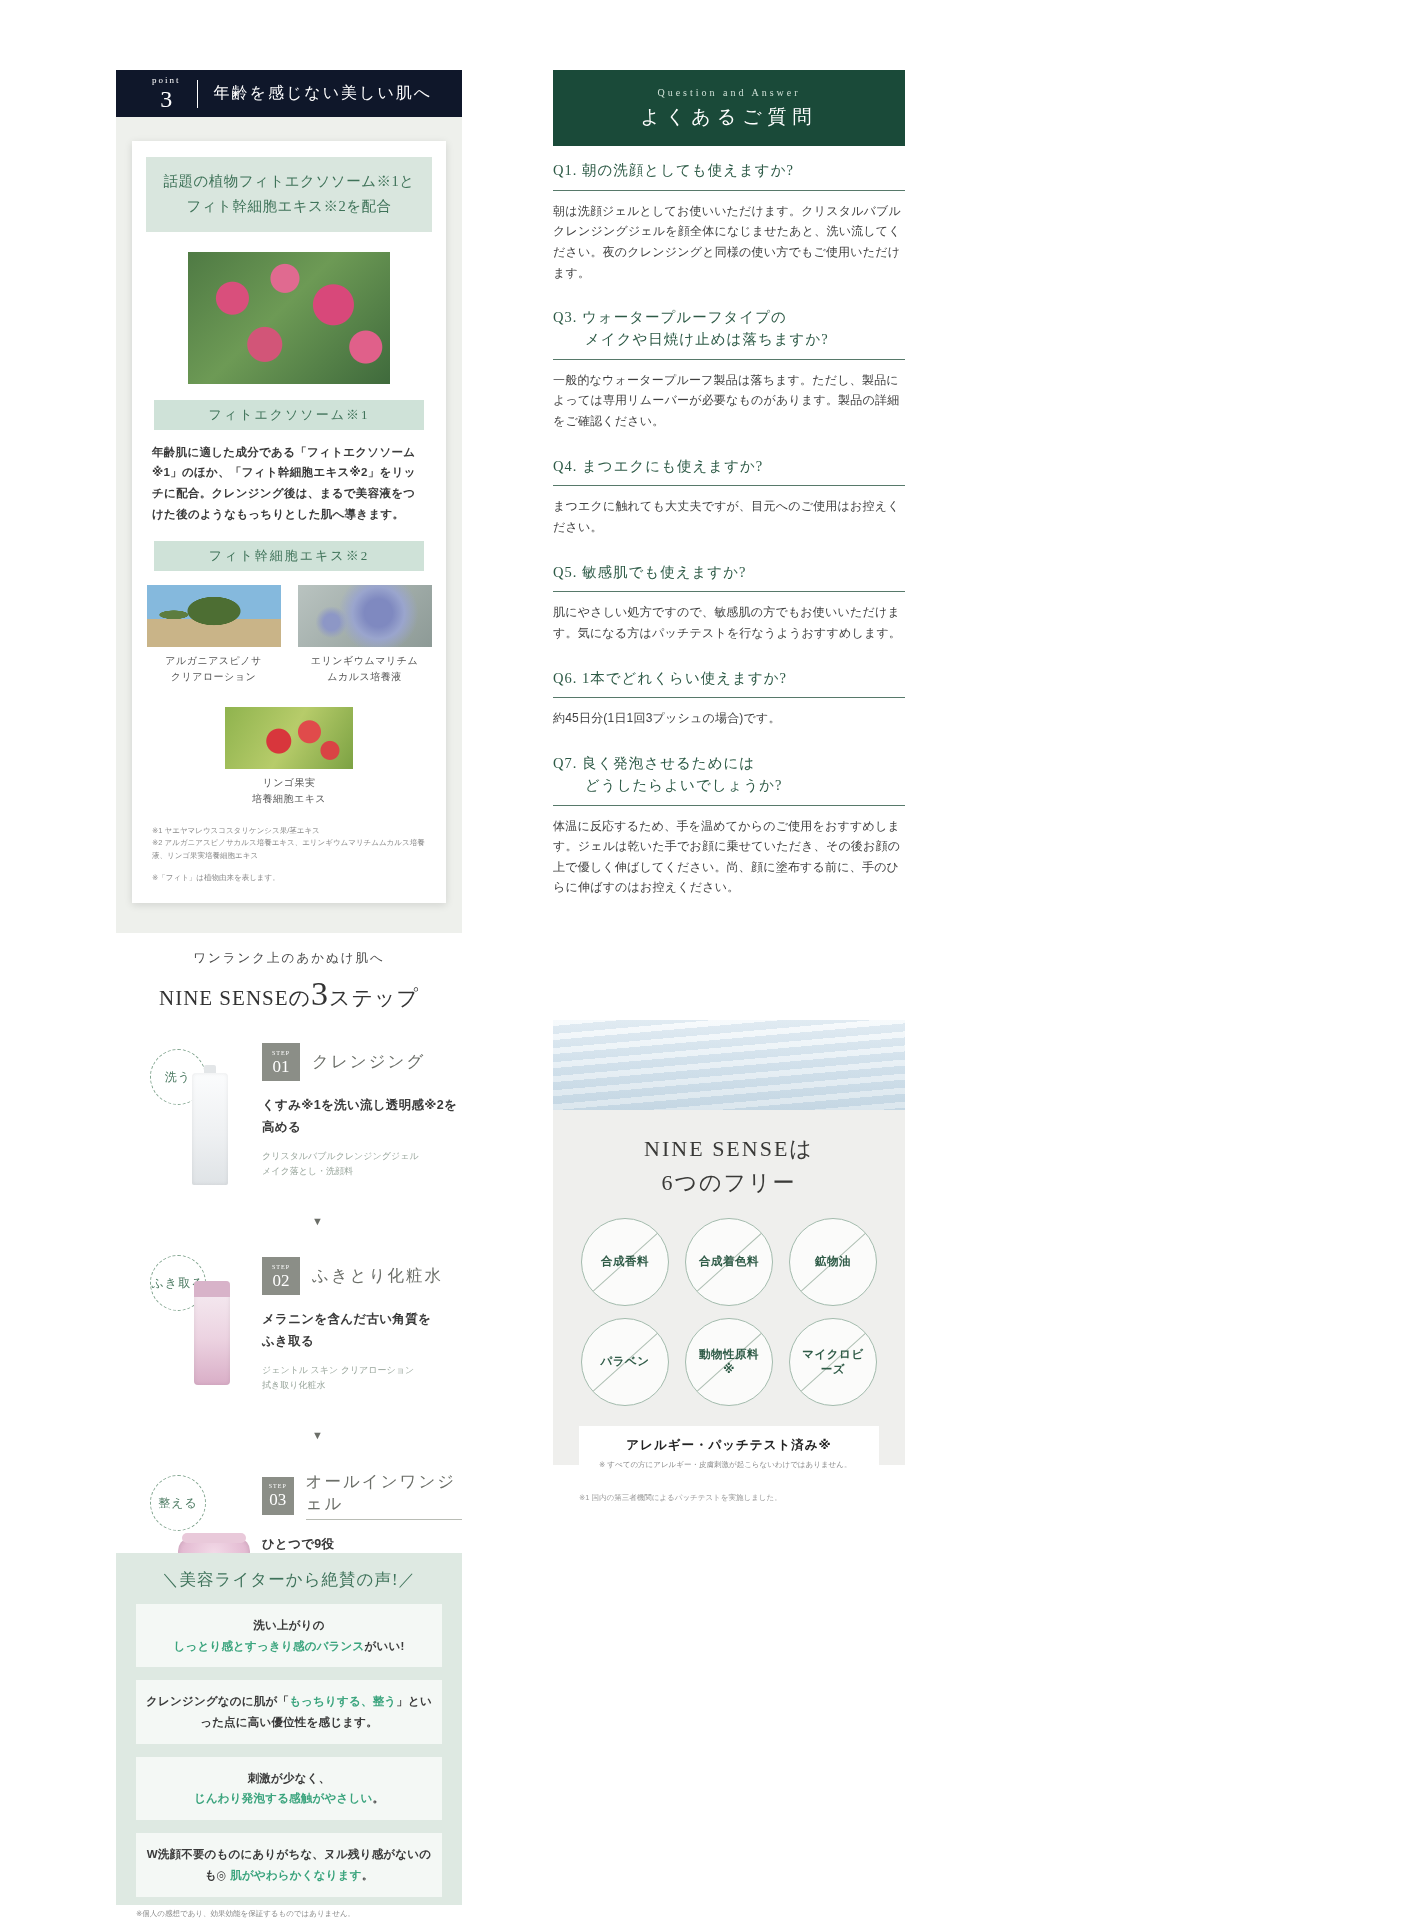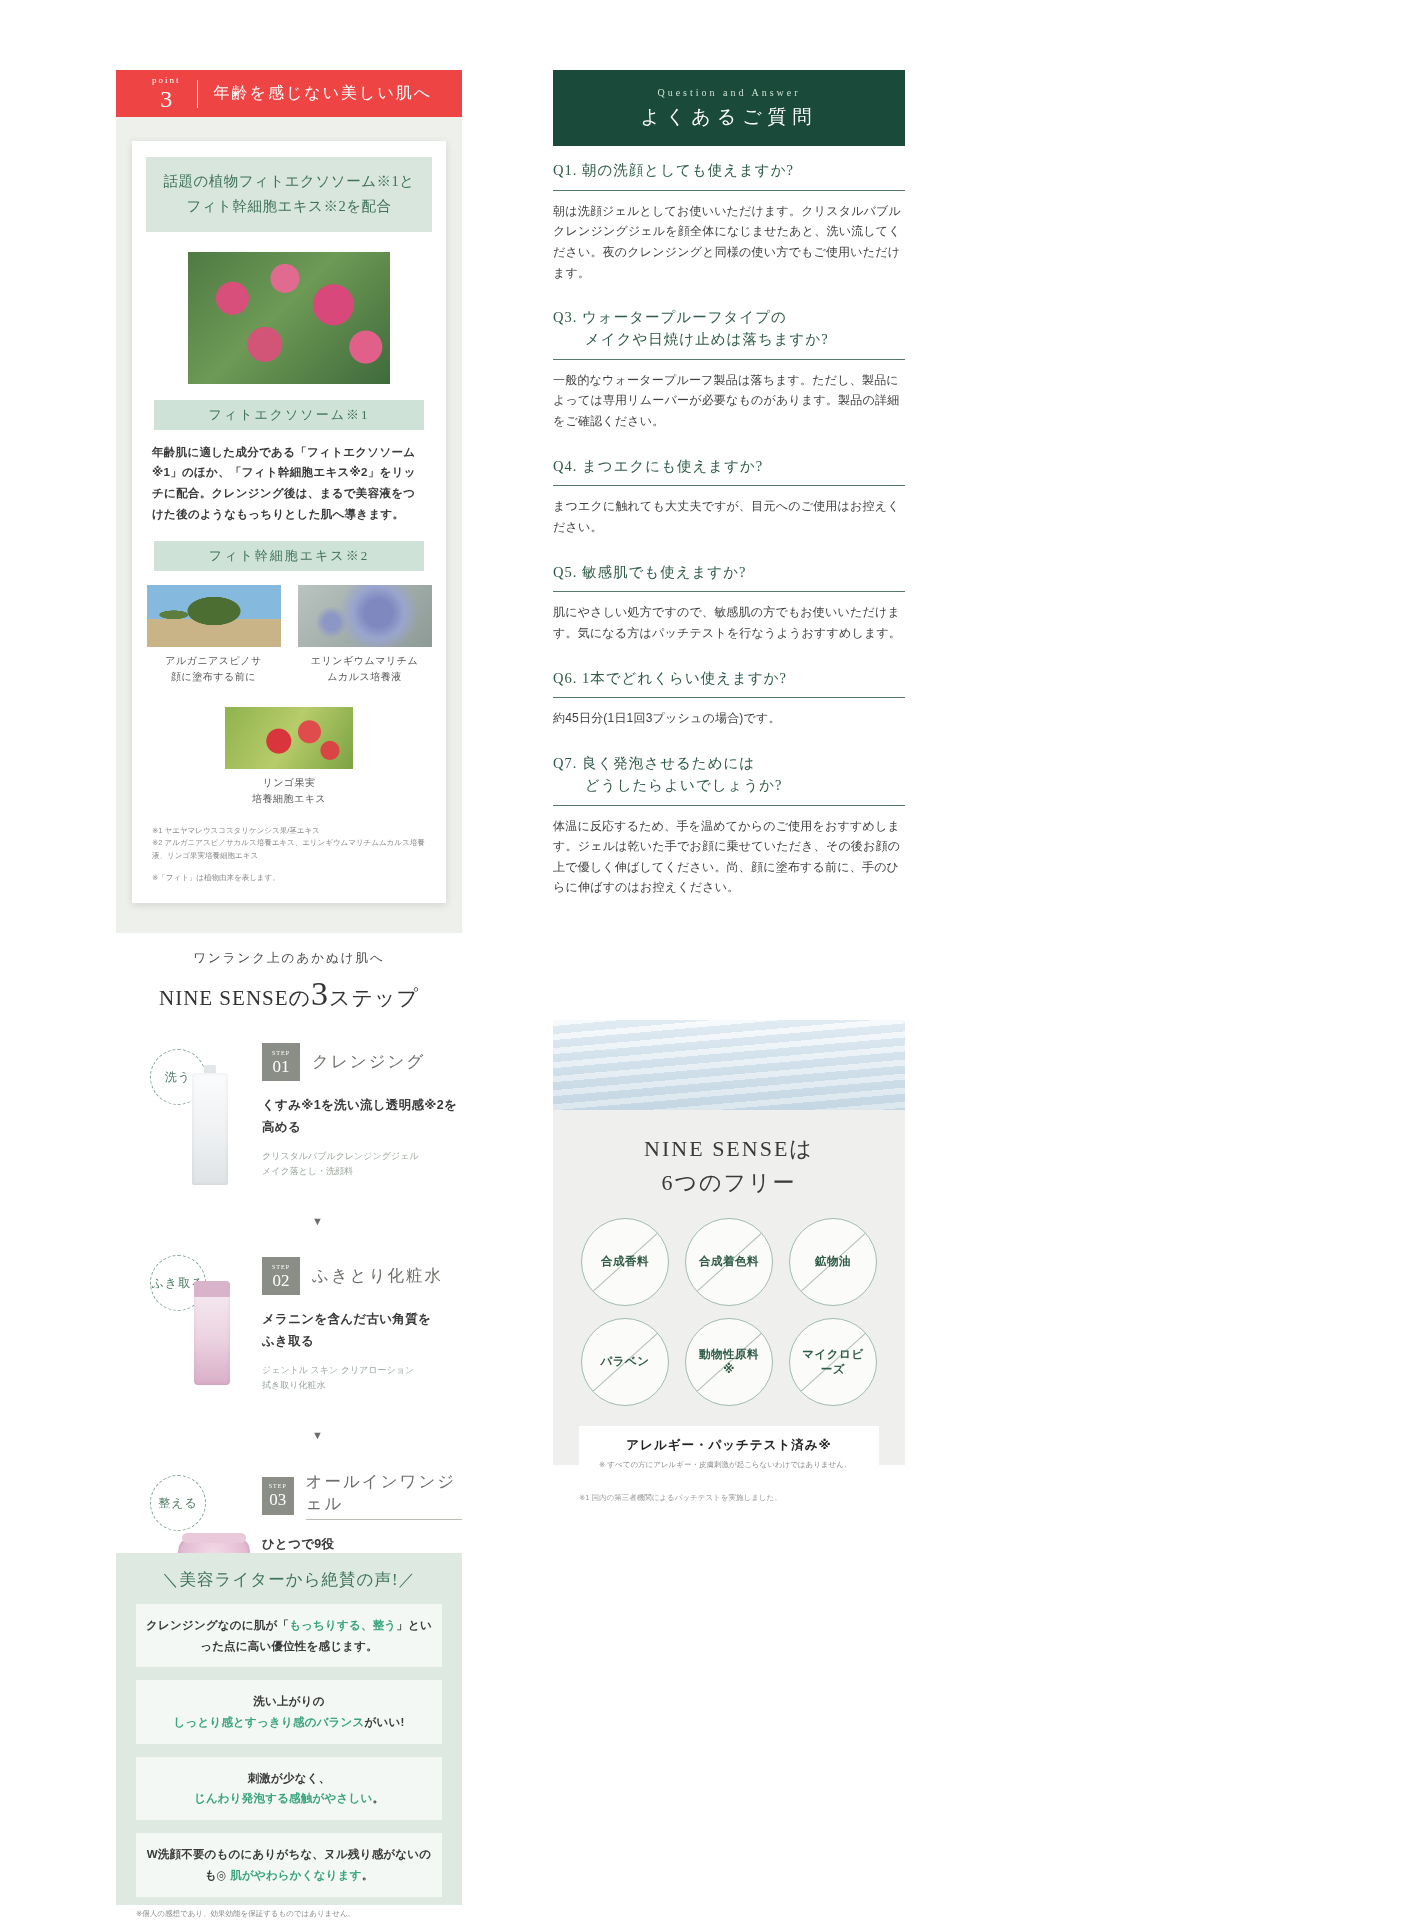--- a/index.html
+++ b/index.html
@@ -2,21 +2,21 @@
 <html lang="ja"><head>
 <meta charset="utf-8">
 <style>
   html,body{margin:0;padding:0;}
   body{font-family:"Liberation Sans","DejaVu Sans",sans-serif;background:#ffffff;}
   .canvas{position:relative;width:1417px;height:1920px;background:#ffffff;overflow:hidden;}
   .serif{font-family:"Liberation Serif","DejaVu Serif",serif;}
 
   
   .left-col{position:absolute;left:116px;top:70px;width:346px;}
-  .point-header{height:47px;background:#ef4444;display:flex;align-items:center;padding-left:36px;box-sizing:border-box;}
+  .point-header{height:47px;background:#0f172a;display:flex;align-items:center;padding-left:36px;box-sizing:border-box;}
   .point-block{display:flex;flex-direction:column;align-items:center;color:#fff;line-height:1;}
   .point-word{font-size:9px;letter-spacing:2px;margin-bottom:2px;}
   .point-num{font-size:24px;}
   .point-divider{width:1px;height:28px;background:#ffffff;margin:0 16px;}
   .point-title{color:#ffffff;font-size:16px;letter-spacing:2px;}
   .left-lightbg{background:#eef0ec;padding:24px 16px 30px 16px;box-sizing:border-box;min-height:795px;}
   .feature-card{background:#ffffff;box-shadow:0 2px 8px rgba(0,0,0,0.12);padding:16px 14px 20px 14px;box-sizing:border-box;}
   .feature-title-box{background:#d9e6de;padding:12px 6px;text-align:center;color:#3e7258;font-size:14.5px;line-height:1.75;letter-spacing:0.5px;}
   .photo{display:block;margin:0 auto;}
   .photo-dragon{width:202px;height:132px;margin-top:20px;
@@ -137,21 +137,21 @@
         <div class="photo photo-dragon"></div>
         <div class="ing-banner serif">フィトエクソソーム※1</div>
         <div class="feature-para">年齢肌に適した成分である「フィトエクソソーム※1」のほか、「フィト幹細胞エキス※2」をリッチに配合。クレンジング後は、まるで美容液をつけた後のようなもっちりとした肌へ導きます。</div>
         <div class="ing-banner serif">フィト幹細胞エキス※2</div>
 
         <div class="ing-row">
           <div class="ing-cell">
             <div class="ing-photo photo-argan"></div>
             <div class="ing-caption">
               <span>アルガニアスピノサ</span><br>
-              <span>顔に塗布する前に</span>
+              <span>クリアローション</span>
             </div>
           </div>
           <div class="ing-cell">
             <div class="ing-photo photo-eryngium"></div>
             <div class="ing-caption">
               <span>エリンギウムマリチム</span><br>
               <span>ムカルス培養液</span>
             </div>
           </div>
         </div>
@@ -248,25 +248,25 @@
             </div>
         </div>
       </div>
     </div>
     <div class="steps-footnote">※1 汚れや古い角質による ※2 うるおいによる肌印象</div>
   </div>
 
   <div class="reviews-section">
     <div class="reviews-heading serif">＼美容ライターから絶賛の声!／</div>
     <div class="review-card">
-      <span>クレンジングなのに肌が「</span><span class="hl">もっちりする、整う</span><span>」といった点に高い優位性を感じます。</span>
-    </div>
-    <div class="review-card">
       <span>洗い上がりの</span><br>
       <span class="hl">しっとり感とすっきり感のバランス</span><span>がいい!</span>
+    </div>
+    <div class="review-card">
+      <span>クレンジングなのに肌が「</span><span class="hl">もっちりする、整う</span><span>」といった点に高い優位性を感じます。</span>
     </div>
     <div class="review-card">
       <span>刺激が少なく、</span><br>
       <span class="hl">じんわり発泡する感触がやさしい</span><span>。</span>
     </div>
     <div class="review-card">
       <span>W洗顔不要のものにありがちな、ヌル残り感がないのも◎ </span><span class="hl">肌がやわらかくなります</span><span>。</span>
     </div>
     <div class="reviews-footnote">※個人の感想であり、効果効能を保証するものではありません。</div>
   </div>

